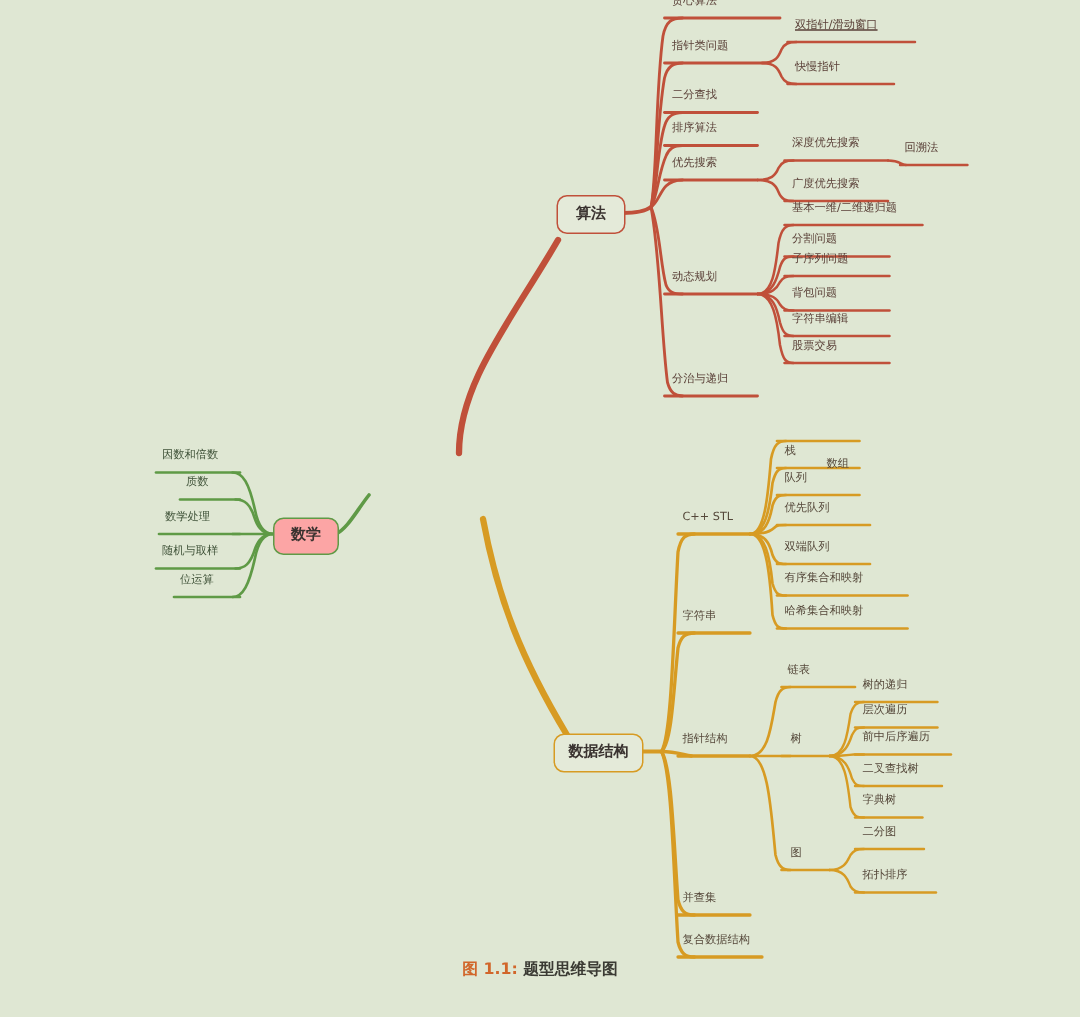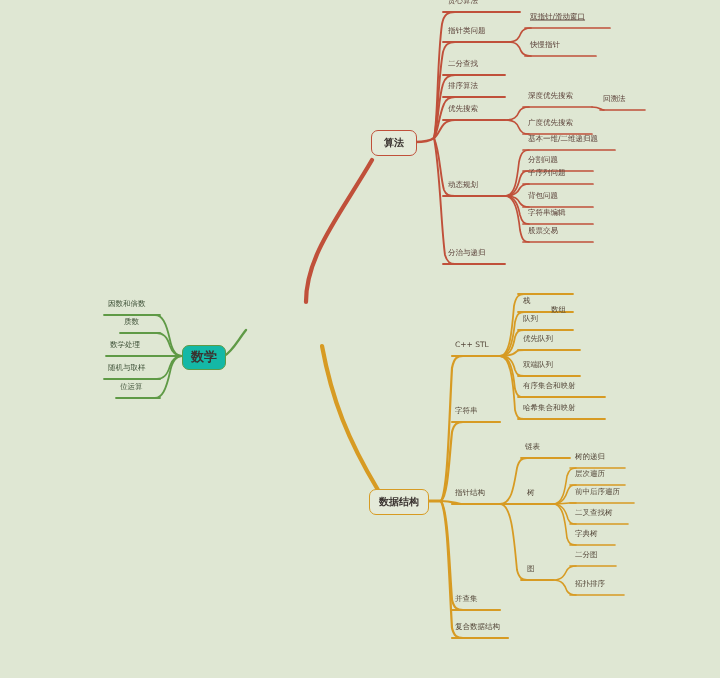--- a/index.html
+++ b/index.html
@@ -62,22 +62,22 @@
     width:58px;height:24px;
     border:1.4px solid #d79b23;
     background:#e4ead9;
     font-size:10px;font-weight:bold;color:#3a3330;
     line-height:23px;
   }
   #math-box{
     left:182px;top:345px;
     width:42px;height:23px;
     border:1.4px solid #5f9a46;
-    background:#14b8a6;
-    font-size:13px;font-weight:bold;color:#3a3330;
+    background:#fca5a5;
+    font-size:10px;font-weight:bold;color:#3a3330;
     line-height:22px;
   }
 
   #caption{
     position:absolute;
     left:0;top:639px;width:720px;
     text-align:center;
     font-size:10.5px;
     color:#3b3b34;
     font-weight:bold;
@@ -266,14 +266,18 @@
 
   <div class="node leaf gold" style="left:455px;top:610px;">并查集</div>
   <div class="node leaf gold" style="left:455px;top:638px;">复合数据结构</div>
 
   <div class="node leaf green" style="left:108px;top:315px;">因数和倍数</div>
   <div class="node leaf green" style="left:124px;top:333px;">质数</div>
   <div class="node leaf green" style="left:110px;top:356px;">数学处理</div>
   <div class="node leaf green" style="left:108px;top:379px;">随机与取样</div>
   <div class="node leaf green" style="left:120px;top:398px;">位运算</div>
 
+  <div id="caption">
+    <span class="cap-num">图 1.1:</span>
+    <span class="cap-txt">题型思维导图</span>
+  </div>
 
 </div>
 
 </body></html>

